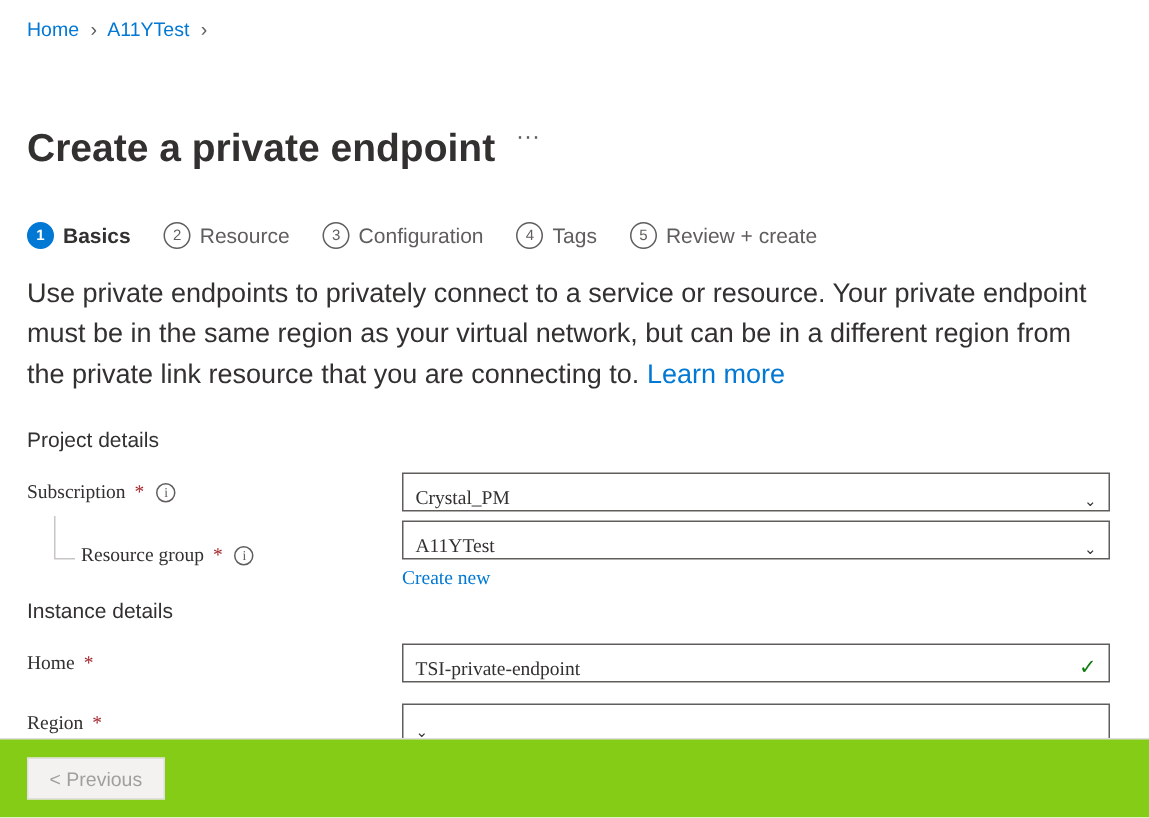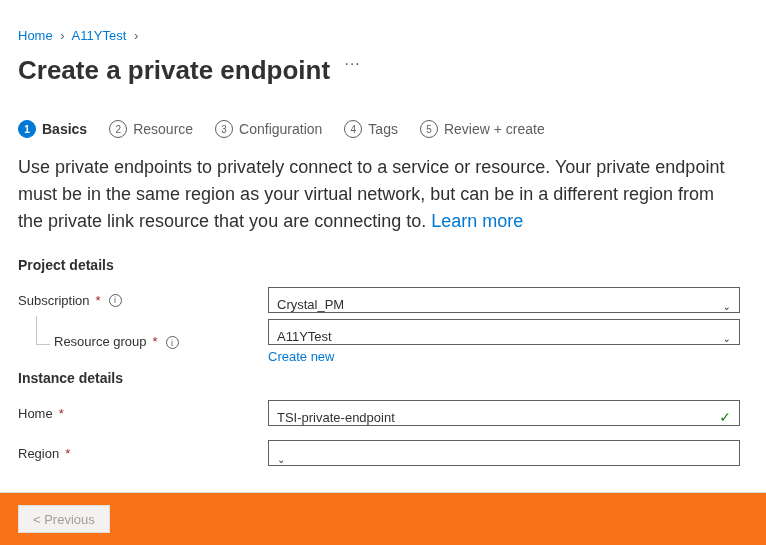--- a/index.html
+++ b/index.html
@@ -1,46 +1,46 @@
 <!DOCTYPE html>
 <html><head>
   <meta charset="utf-8">
   <style>
     * { box-sizing: border-box; margin: 0; padding: 0; }
     body { font-family: 'Segoe UI', Arial, sans-serif; font-size: 13px; color: #323130; background: #fff; width: 766px; height: 545px; position: relative; }
     a { color: #0078d4; text-decoration: none; cursor: pointer; }
-    .content { padding: 28px 18px 0 18px; }
+    .content { padding: 12px 18px 0 18px; }
     .breadcrumb { font-size: 13px; color: #0078d4; padding-bottom: 12px; }
     .breadcrumb .sep { color: #605e5c; margin: 0 4px; }
-    .title-row { display: flex; align-items: flex-start; gap: 14px; margin-bottom: 34px; }
+    .title-row { display: flex; align-items: flex-start; gap: 14px; margin-bottom: 34px; margin-top: 44px; }
     .title { font-size: 26px; font-weight: 600; color: #323130; }
     .more-dots { color: #605e5c; font-size: 16px; cursor: pointer; }
     .tabs { display: flex; gap: 22px; border-bottom: 0; margin-bottom: 16px; }
     .tab { display: flex; align-items: center; gap: 6px; color: #605e5c; font-size: 14px; cursor: pointer; }
     .tab .circle { width: 18px; height: 18px; border-radius: 50%; border: 1.5px solid #605e5c; display: inline-flex; align-items: center; justify-content: center; font-size: 10px; color: #605e5c; }
     .tab.active { color: #323130; font-weight: 600; }
     .tab.active .circle { background: #0078d4; border-color: #0078d4; color: #fff; font-weight: 600; }
     .desc { font-size: 18px; color: #323130; line-height: 1.5; margin-bottom: 22px; max-width: 720px; }
-    .section-title { font-size: 14px; font-weight: 700; margin-bottom: 14px; }
-    .field-row { display: flex; align-items: center; margin-bottom: 6px; }
+    .section-title { font-size: 14px; font-weight: 400; margin-bottom: 14px; }
+    .field-row { display: flex; align-items: center; margin-bottom: 6px; font-family: Liberation Serif, serif; }
     .label-col { width: 250px; display: flex; align-items: center; gap: 4px; font-size: 13px; }
-    .label-col.indent { padding-left: 36px; position: relative; align-items: flex-end; }
+    .label-col.indent { padding-left: 36px; position: relative; }
     .label-col.indent::before { content: ''; position: absolute; left: 18px; top: -18px; width: 1px; height: 28px; background: #c8c6c4; }
     .label-col.indent::after { content: ''; position: absolute; left: 18px; top: 10px; width: 14px; height: 1px; background: #c8c6c4; }
     .required { color: #a4262c; margin-left: 2px; }
     .info-icon { width: 13px; height: 13px; border: 1px solid #605e5c; border-radius: 50%; display: inline-flex; align-items: center; justify-content: center; font-size: 9px; color: #605e5c; cursor: pointer; margin-left: 4px; }
     .input-col { flex: 1; max-width: 472px; }
     .select, .input { width: 100%; height: 26px; border: 1px solid #605e5c; padding: 0 8px; font-size: 13px; font-family: inherit; background: #fff; display: flex; align-items: flex-end; justify-content: space-between; cursor: pointer; }
     .input { cursor: text; gap: 20px; }
     .input.valid { border-color: #605e5c; }
     .chevron { font-size: 10px; color: #323130; }
     .check { color: #107c10; font-size: 14px; }
     .sub-link { font-size: 13px; margin-top: 4px; display: inline-block; text-align: center; }
     .section-gap { }
-    .footer { position: absolute; bottom: 0; left: 0; right: 0; border-top: 1px solid #e1dfdd; padding: 12px 18px; display: flex; gap: 10px; background: #f97316; }
+    .footer { position: absolute; bottom: 0; left: 0; right: 0; border-top: 1px solid #e1dfdd; padding: 12px 18px; display: flex; gap: 10px; background: #84cc16; }
     .btn { height: 28px; padding: 0 14px; border: 1px solid #8a8886; background: #fff; font-size: 13px; font-family: inherit; cursor: pointer; display: inline-flex; align-items: center; }
     .btn.disabled { background: #f3f2f1; color: #a19f9d; border-color: #e1dfdd; cursor: default; }
   </style>
 </head>
 <body>
 
 <div class="content">
   <div class="breadcrumb">
     <a>Home</a>
     <span class="sep">›</span>

